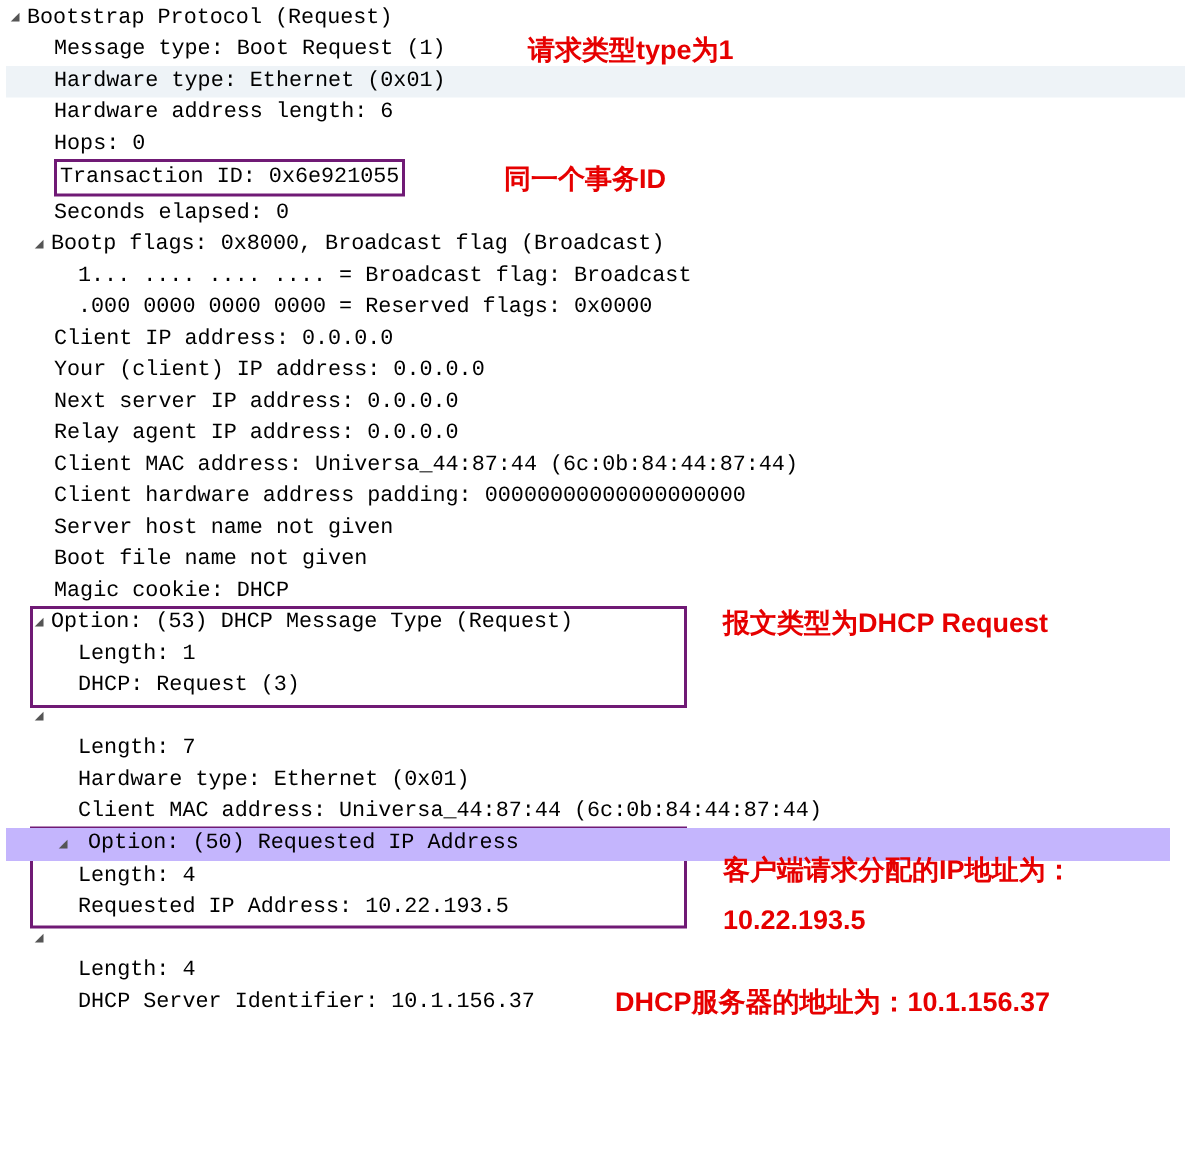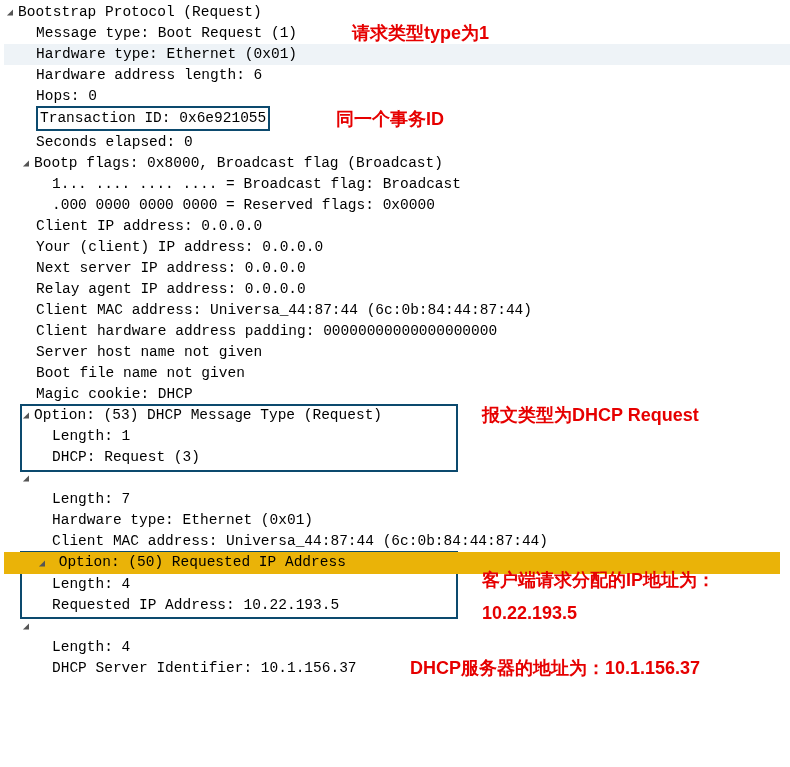--- a/index.html
+++ b/index.html
@@ -30,26 +30,26 @@
     margin-right: 2px;
     position: relative;
     top: 0px;
   }
   .hl-gray {
     background: #eef3f7;
     display: inline-block;
     min-width: 760px;
   }
   .hl-sel {
-    background: #eab308;
+    background: #c4b5fd;
     display: inline-block;
     min-width: 760px;
   }
   .box-red {
-    border: 2px solid #0c4a6e;
+    border: 2px solid #701a75;
     padding: 0 2px;
     display: inline-block;
   }
   .anno {
     position: absolute;
     color: #e60000;
     font-family: "Microsoft YaHei", SimHei, sans-serif;
     font-weight: bold;
     font-size: 18px;
     white-space: nowrap;

